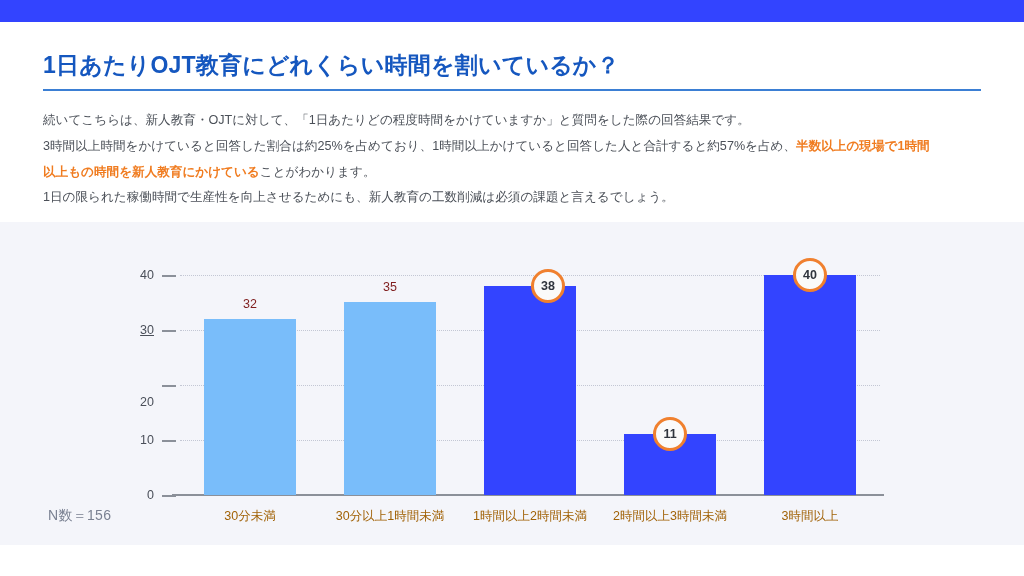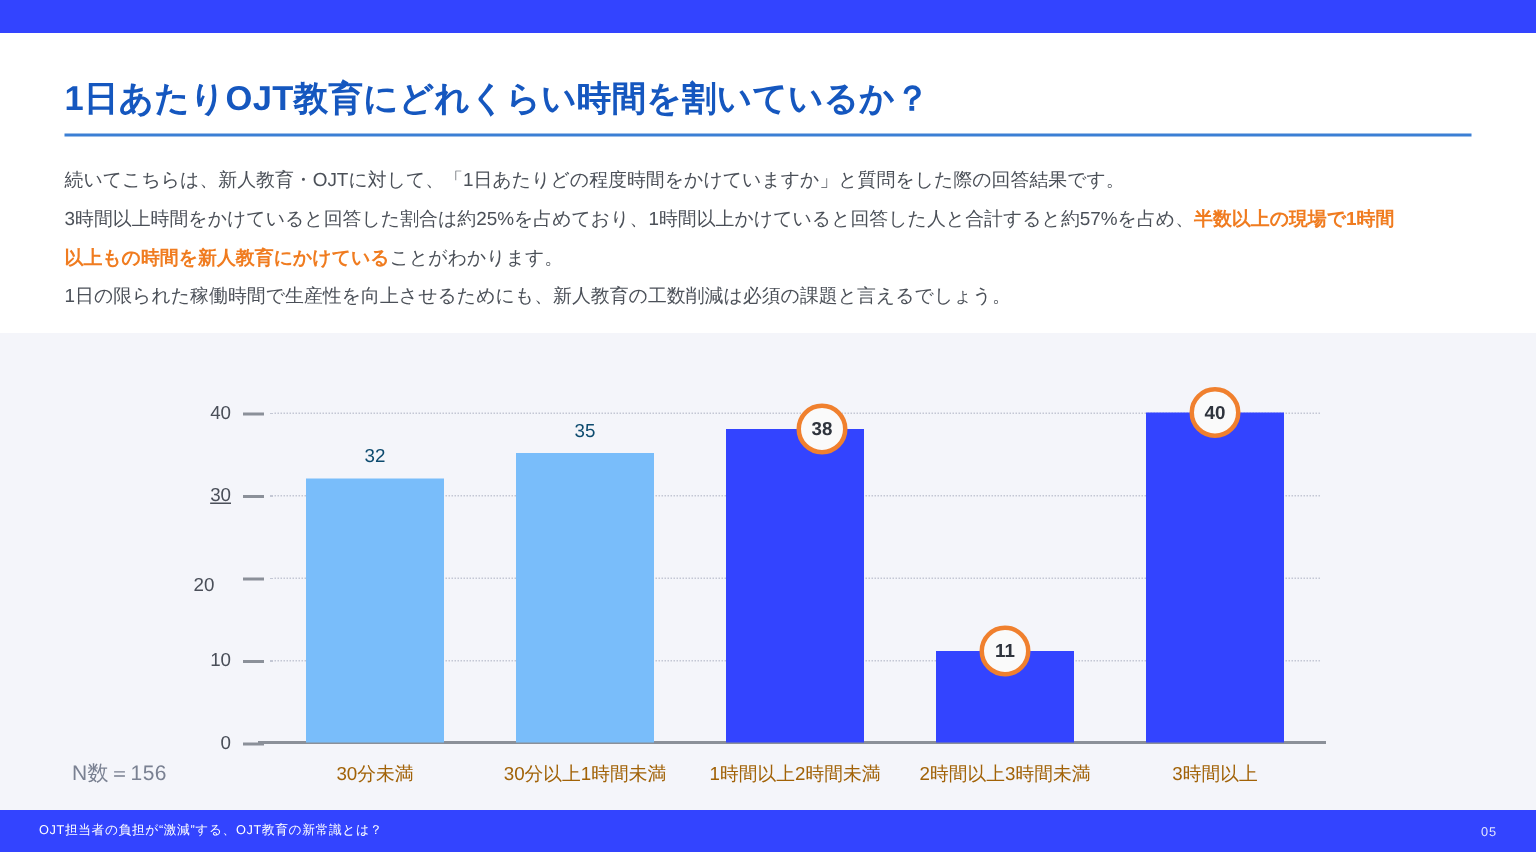--- a/index.html
+++ b/index.html
@@ -135,21 +135,21 @@
     position: absolute;
     bottom: 0;
   }
   .bar.light  { background: #79bdfa; }
   .bar.dark   { background: #3344ff; }
 
   .bar-label {
     position: absolute;
     text-align: center;
     font-size: 12.5px;
-    color: #0c4a6e;
+    color: #7f1d1d;
     transform: translateX(-50%);
   }
 
   
   .marker {
     position: absolute;
     width: 34px;
     height: 34px;
     border-radius: 50%;
     background: #fafafa;
@@ -232,21 +232,21 @@
         <div class="gridline" style="top: 162.767px;"></div>
         <div class="gridline" style="top: 107.651px;"></div>
         <div class="gridline" style="top: 52.5349px;"></div>
       </div>
     <div id="ytick-layer">
         <div class="ytick-mark" style="top: 273px;"></div>
         <div class="ytick-label" style="top: 273px;">0</div>
         <div class="ytick-mark" style="top: 217.884px;"></div>
         <div class="ytick-label" style="top: 217.884px;">10</div>
         <div class="ytick-mark" style="top: 162.767px;"></div>
-        <div class="ytick-label" style="top: 168px; text-align: center;">20</div>
+        <div class="ytick-label" style="top: 180px;">20</div>
         <div class="ytick-mark" style="top: 107.651px;"></div>
         <div class="ytick-label" style="top: 107.651px; text-decoration: underline;">30</div>
         <div class="ytick-mark" style="top: 52.5349px;"></div>
         <div class="ytick-label" style="top: 52.5349px;">40</div>
       </div>
     <div id="bar-layer">
         <div class="bar light" style="left: 204px; width: 92px; top: 96.6279px; height: 176.372px; bottom: auto;"></div>
         <div class="bar-label" style="left: 250px; top: 74.6279px;">32</div>
         <div class="bar light" style="left: 344px; width: 92px; top: 80.093px; height: 192.907px; bottom: auto;"></div>
         <div class="bar-label" style="left: 390px; top: 58.093px;">35</div>
@@ -259,18 +259,14 @@
       </div>
     <div id="xlabel-layer">
         <div class="xlabel" style="left: 250px; top: 286px;">30分未満</div>
         <div class="xlabel" style="left: 390px; top: 286px;">30分以上1時間未満</div>
         <div class="xlabel" style="left: 530px; top: 286px;">1時間以上2時間未満</div>
         <div class="xlabel" style="left: 670px; top: 286px;">2時間以上3時間未満</div>
         <div class="xlabel" style="left: 810px; top: 286px;">3時間以上</div>
       </div>
   </div>
 
-  <div class="footer">
-    <div class="footer-text">OJT担当者の負担が“激減”する、OJT教育の新常識とは？</div>
-    <div class="footer-page">05</div>
-  </div>
 
 </div>
 
 </body></html>

